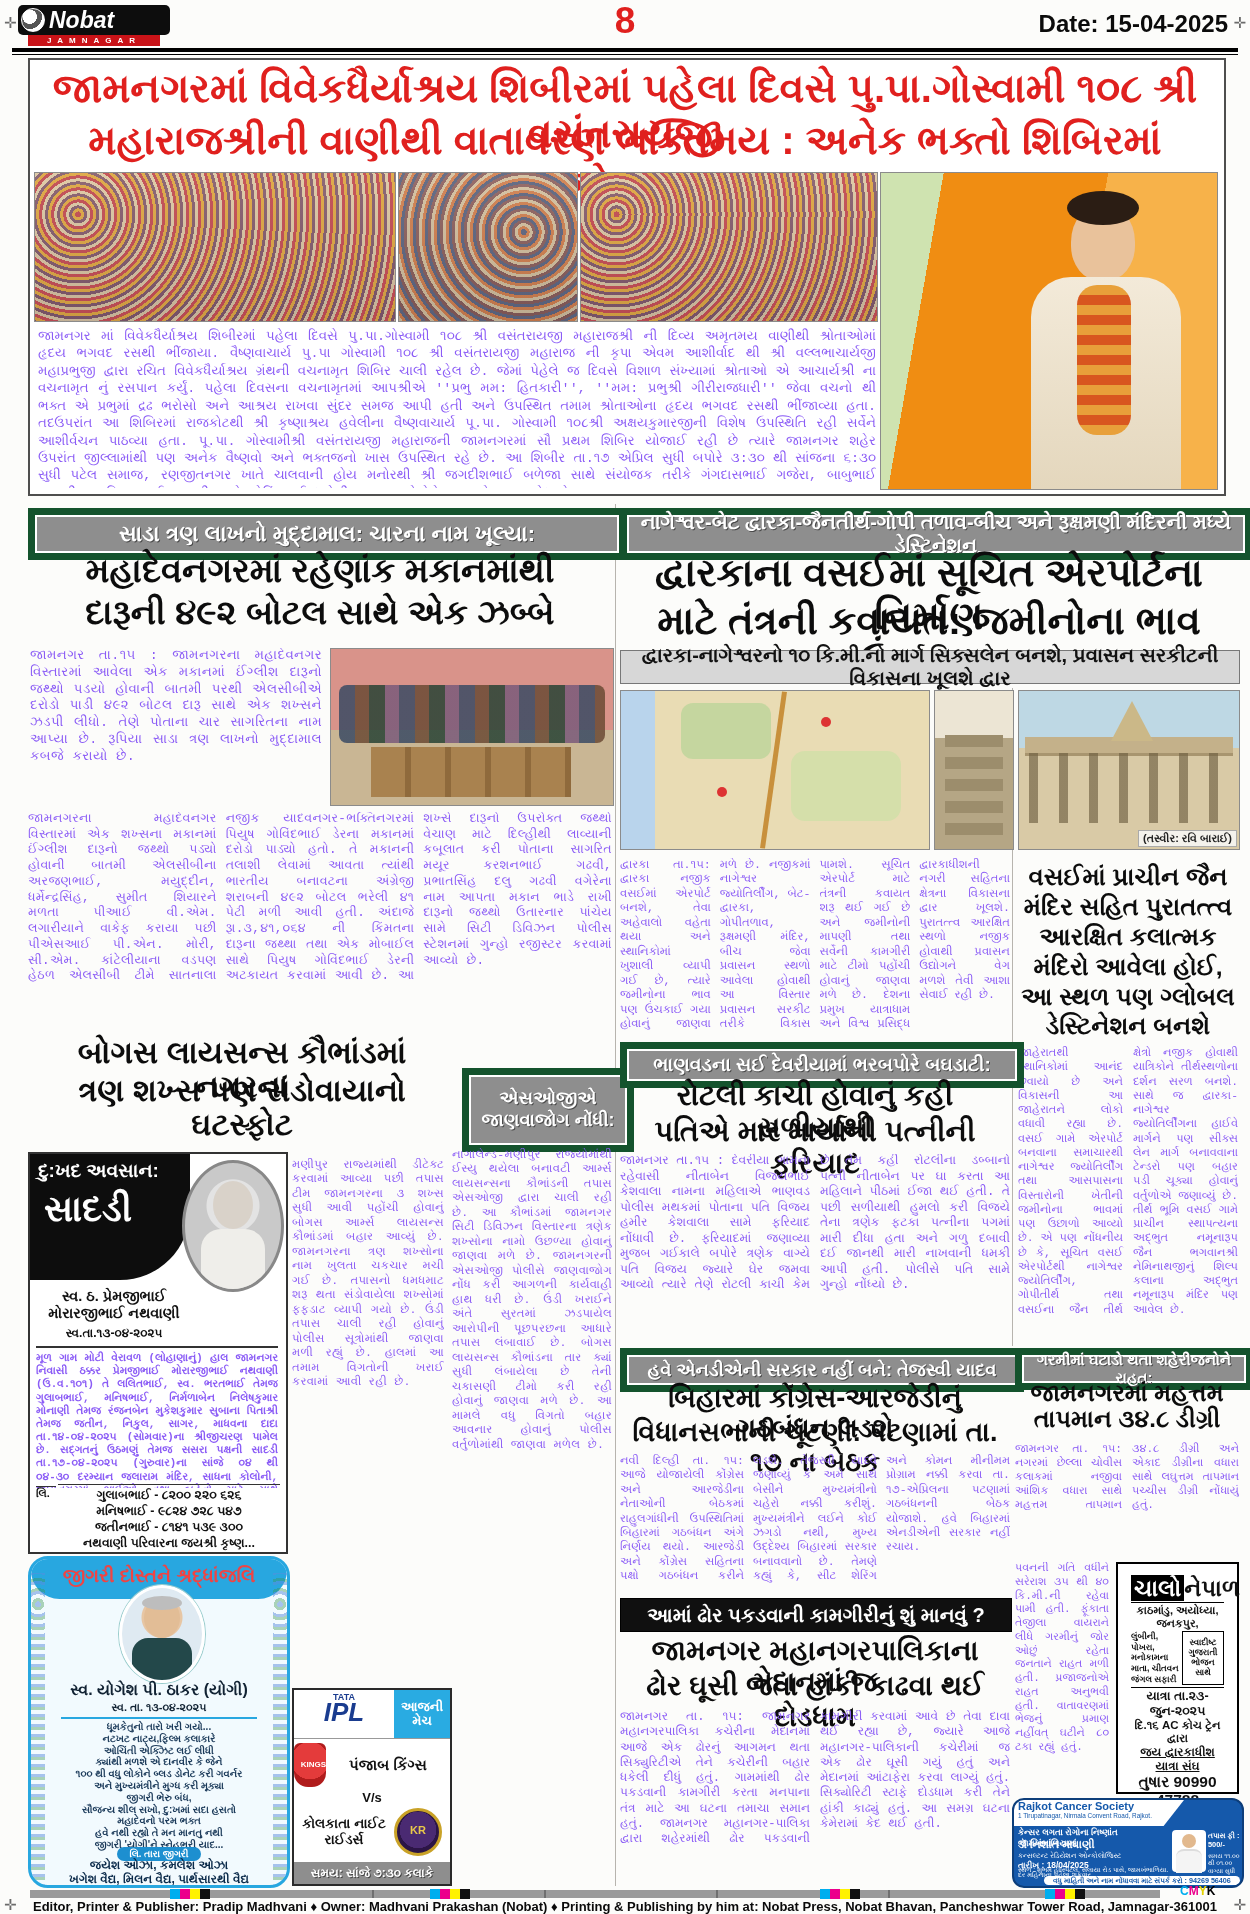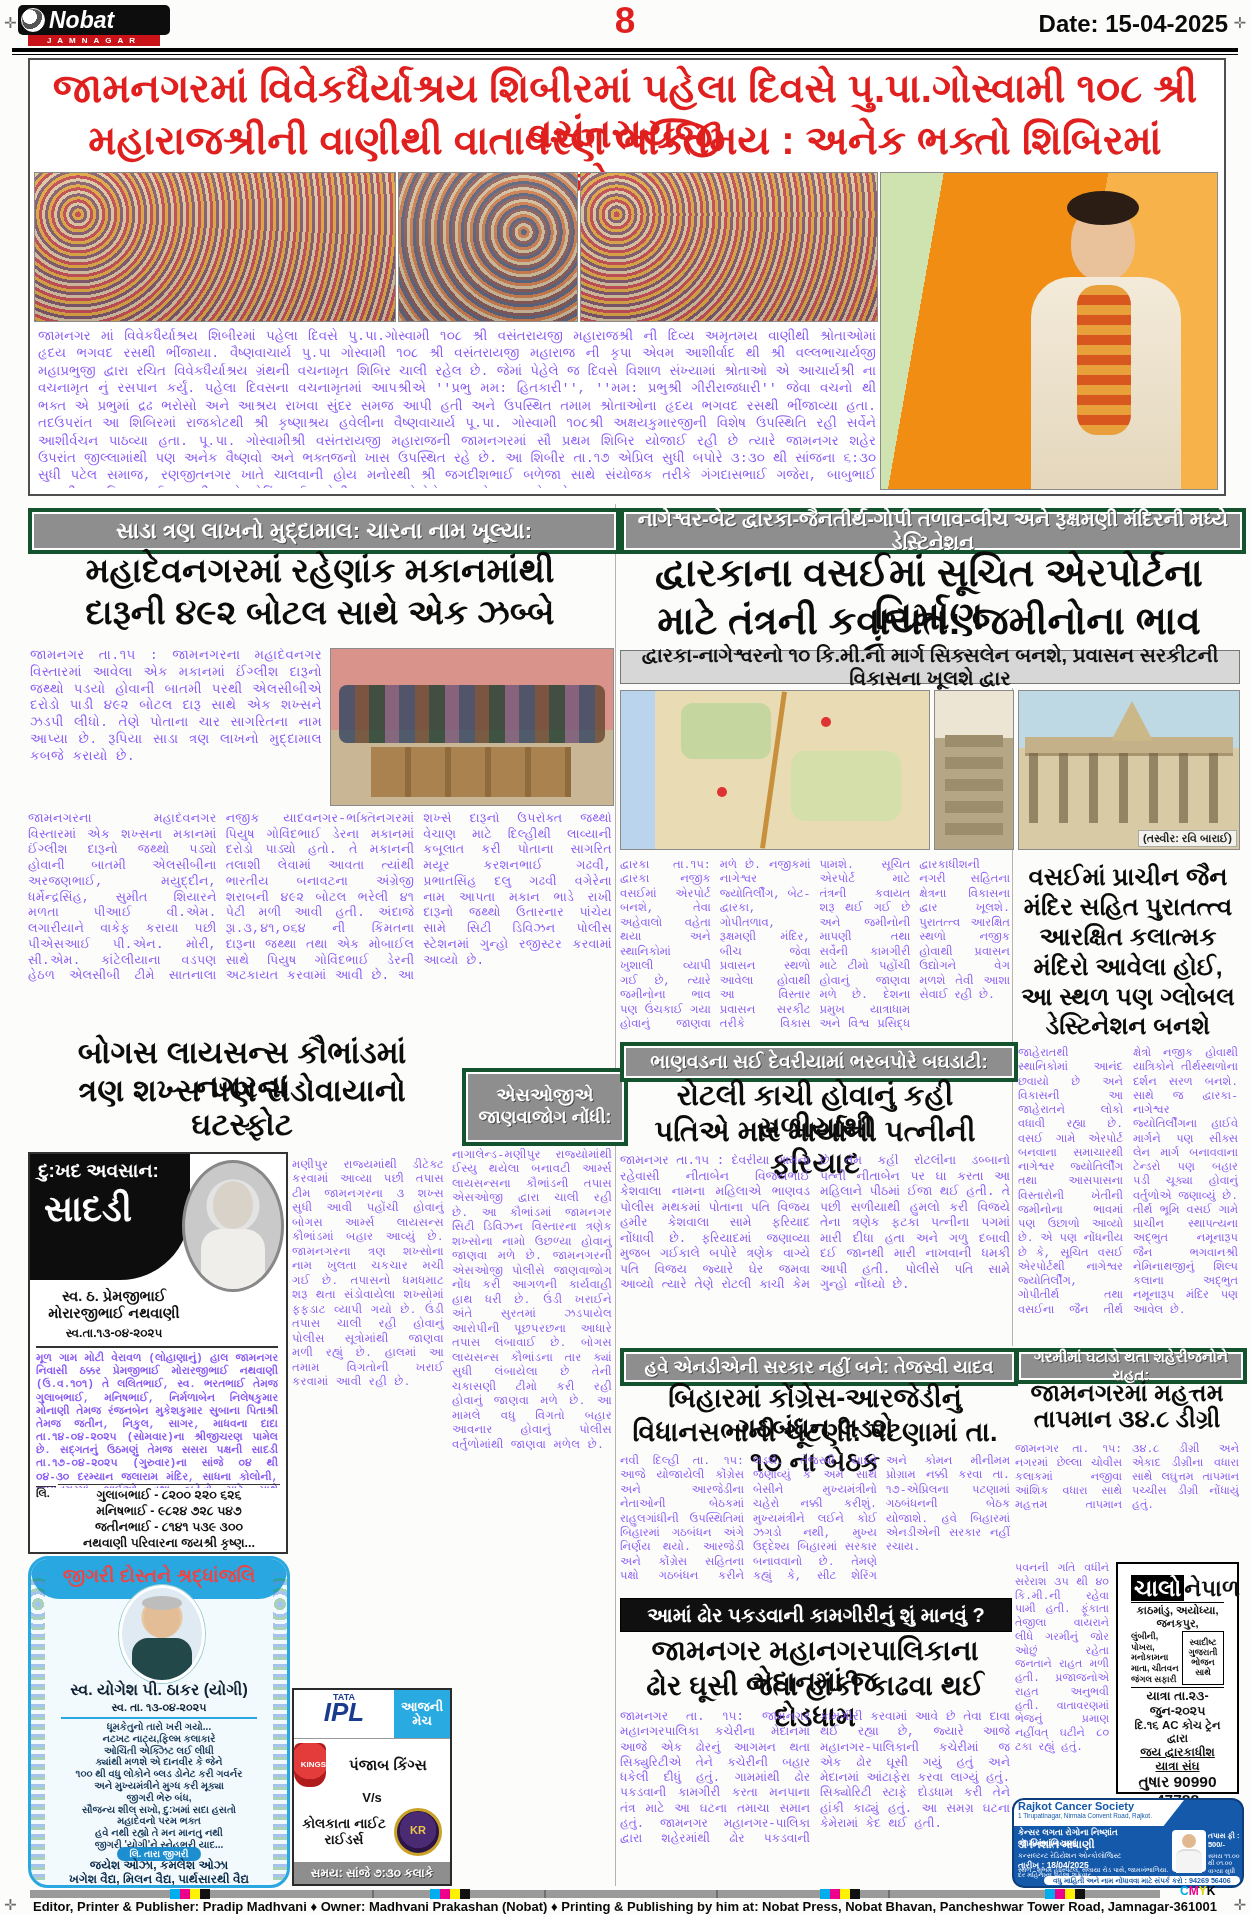--- a/index.html
+++ b/index.html
@@ -2,21 +2,21 @@
 <html><head>
 <meta charset="utf-8">
 <style>
   html,body{margin:0;padding:0;background:#dddcd6;}
   #page{position:relative;width:1250px;height:1914px;margin:0 auto;background:#fcfcfa;
         font-family:"Liberation Sans","DejaVu Sans",sans-serif;color:#111;overflow:hidden;}
   .abs{position:absolute;}
   .hl{font-weight:bold;text-align:center;color:#0c0c0c;line-height:1.1;}
   .hl-red{font-weight:bold;text-align:center;color:#e0201e;line-height:1.12;}
   .kicker{background:#8e8e8e;color:#fff;font-weight:bold;text-align:center;
-          border:4px solid #14532d;box-shadow:inset 0 0 0 2px #fff;
+          border:7px solid #14532d;box-shadow:inset 0 0 0 2px #fff;
           text-shadow:1px 1px 0 #4a4a4a;display:flex;align-items:center;justify-content:center;}
   .kicker-lt{background:#d7d7d7;color:#111;font-weight:bold;text-align:center;border:1px solid #777;
           display:flex;align-items:center;justify-content:center;}
   .blackbar{background:#101010;color:#fff;font-weight:bold;text-align:center;border:1px solid #000;
           display:flex;align-items:center;justify-content:center;}
   .bodytxt{font-size:12.4px;line-height:1.25;text-align:justify;overflow:hidden;color:#8b5cf6;font-family:Liberation Mono, monospace;}
   .cols-2{columns:2;column-gap:10px;}
   .cols-3{columns:3;column-gap:9px;}
   .cols-4{columns:4;column-gap:9px;}
   .ph{border:1px solid #8b8b8b;overflow:hidden;}

